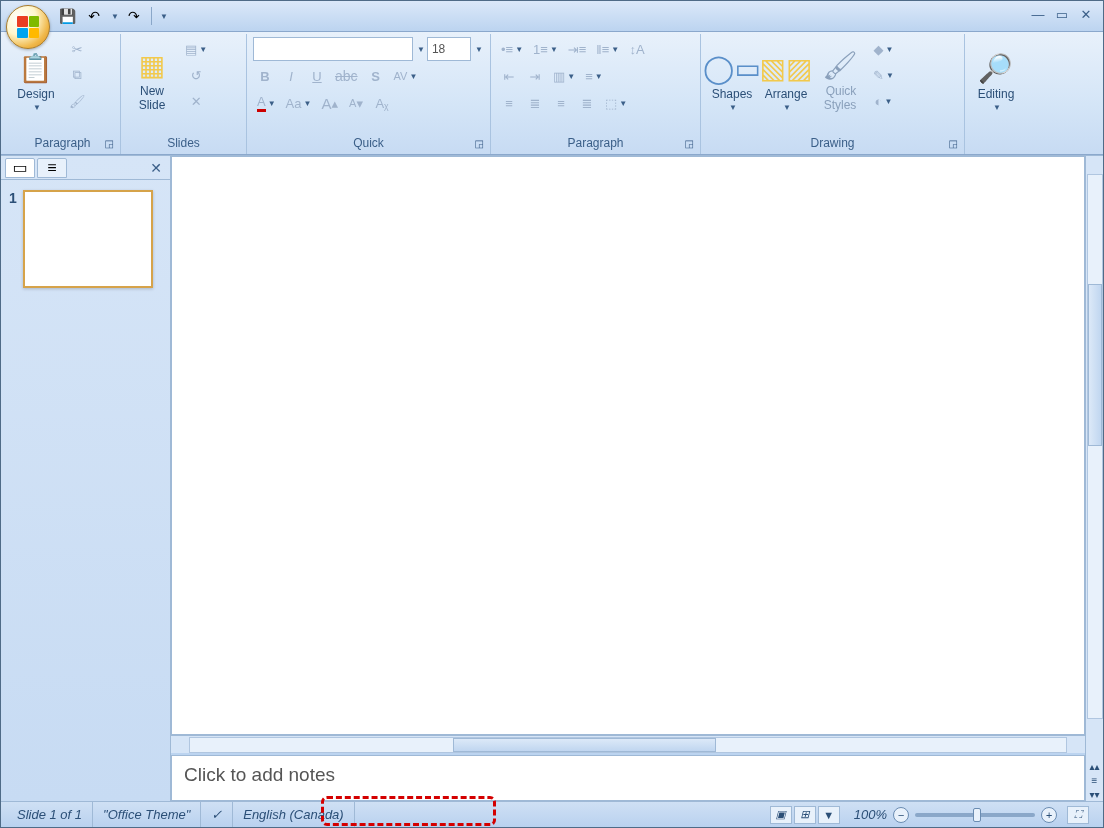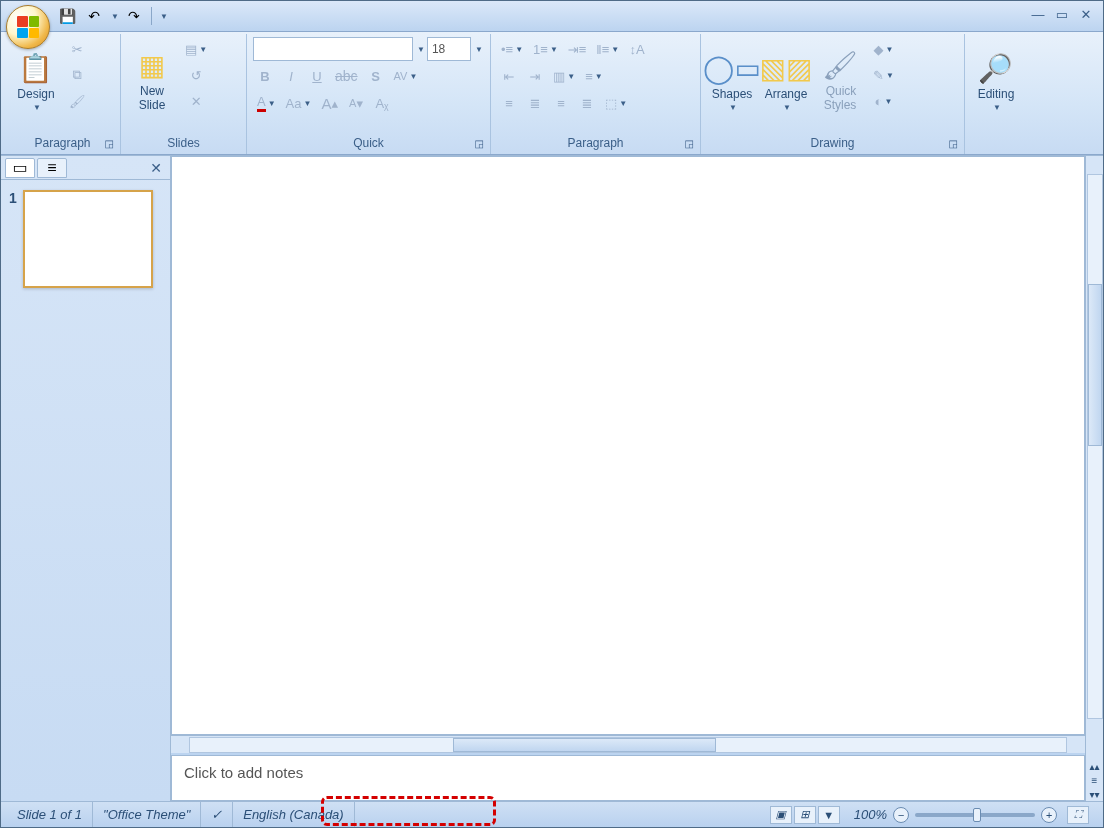--- a/index.html
+++ b/index.html
@@ -78,21 +78,21 @@
   .sp-close { margin-left:auto; color:#3b5f88; font-size:14px; cursor:pointer; padding:0 4px; }
   .thumb-area { flex:1; padding:10px 8px; }
   .thumb { display:flex; gap:6px; }
   .thumb-num { font-size:14px; color:#2b4f77; font-weight:bold; }
   .thumb-slide { width:130px; height:98px; background:#fff; border:2px solid #d6a34a; box-shadow:0 1px 3px rgba(0,0,0,0.2); }
   .editor { flex:1; display:flex; flex-direction:column; }
   .slide-edit { flex:1; background:#fff; border:1px solid #9fb9d6; margin:0; position:relative; }
   .hscroll { height:18px; background:#d6e5f7; border-top:1px solid #9fb9d6; display:flex; align-items:center; }
   .hscroll .track { flex:1; height:16px; background:#e8f1fb; border:1px solid #b0c6e0; margin:0 18px; position:relative; }
   .hscroll .thumb-bar { position:absolute; left:30%; width:30%; height:100%; background:linear-gradient(#dce9f8,#c0d6f0); border:1px solid #9fb9d6; }
-  .notes { height:46px; background:#fff; border:1px solid #9fb9d6; margin-top:2px; padding:8px 12px; font-size:15px; color:#555; }
+  .notes { height:46px; background:#fff; border:1px solid #9fb9d6; margin-top:2px; padding:8px 12px; font-size:19px; color:#555; }
   .vscroll { width:18px; background:#d6e5f7; border-left:1px solid #9fb9d6; display:flex; flex-direction:column; align-items:center; }
   .vscroll .vtrack { flex:1; width:16px; background:#e8f1fb; border:1px solid #b0c6e0; margin:18px 0 40px; position:relative; }
   .vscroll .vthumb { position:absolute; top:20%; height:30%; width:100%; background:linear-gradient(to right,#dce9f8,#c0d6f0); border:1px solid #9fb9d6; }
   .vbtns { display:flex; flex-direction:column; gap:0; }
   .vbtn { width:16px; height:14px; display:flex; align-items:center; justify-content:center; font-size:10px; color:#2b4f77; cursor:pointer; }
   
   .statusbar { height:26px; background:linear-gradient(#cfe0f4,#b9d1ef); border-top:1px solid #9fb9d6;
     display:flex; align-items:center; font-size:13px; color:#2b4f77; padding:0 6px; gap:0;font-style:italic; }
   .sb-seg { padding:0 10px; border-right:1px solid #9fb9d6; height:100%; display:flex; align-items:center; gap:4px; cursor:pointer; }
   .sb-spacer { flex:1; }

